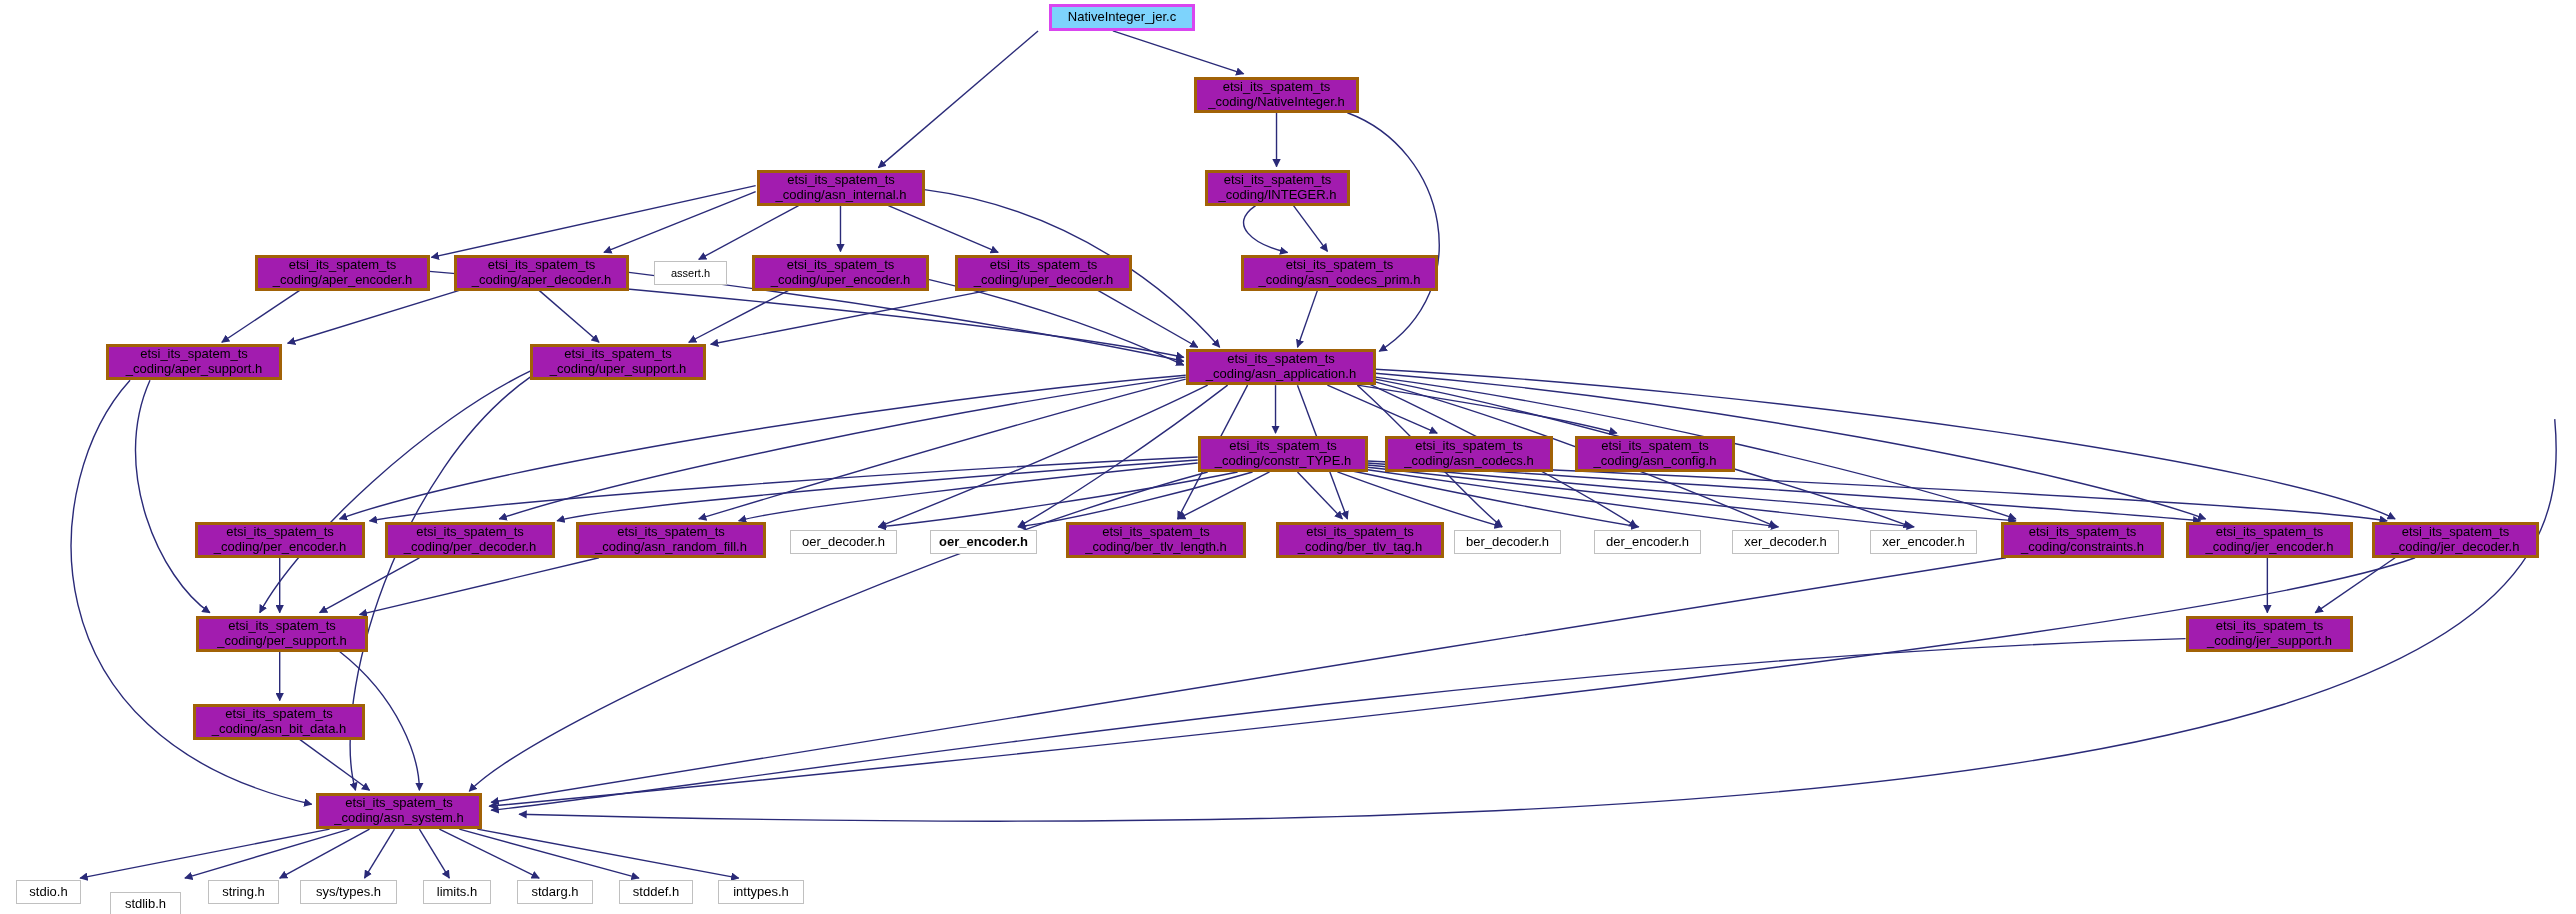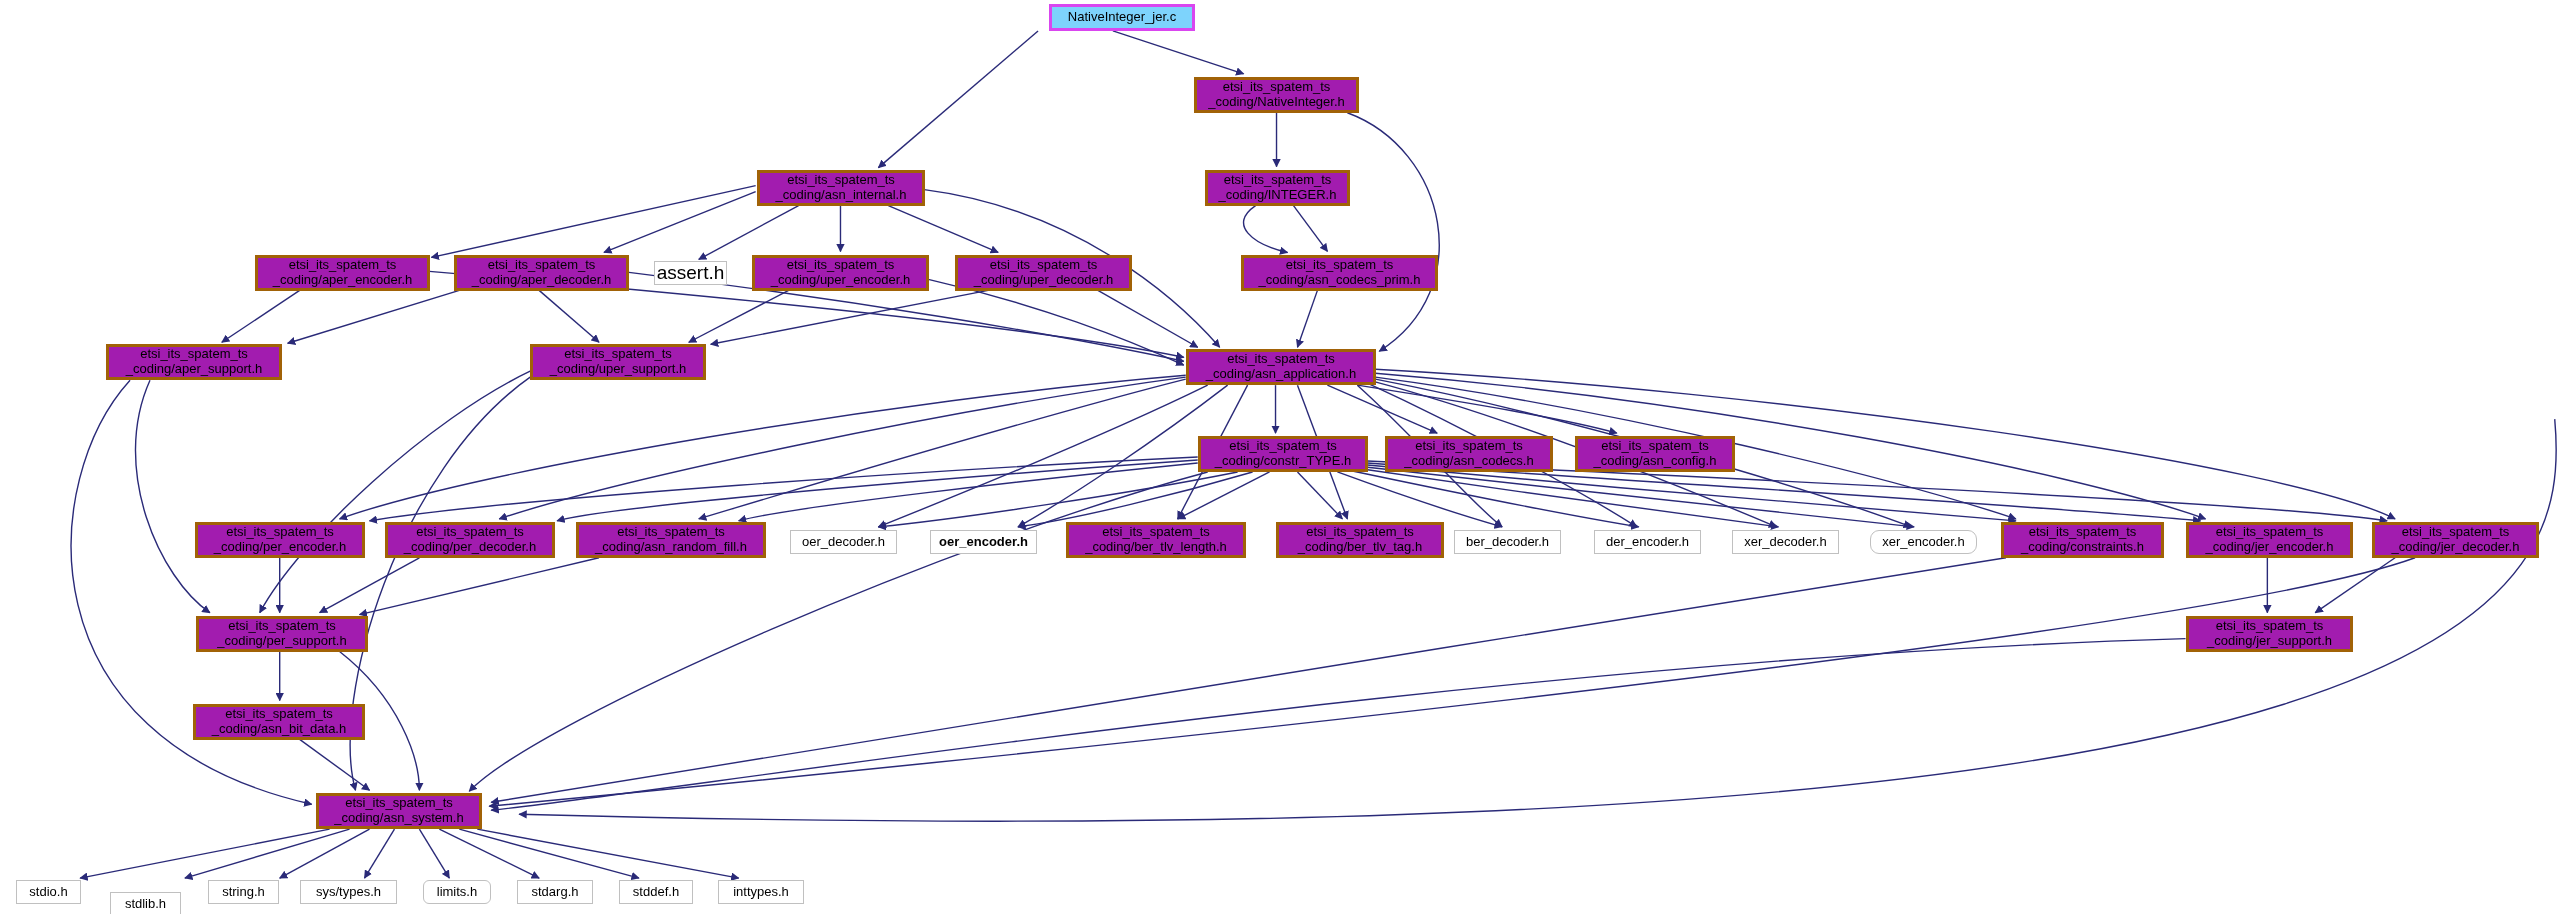--- a/index.html
+++ b/index.html
@@ -126,21 +126,21 @@
       <div class="node" style="left: 1194px; top: 77px; width: 165px; height: 36px; font-size: 13px;"><span class="lbl">etsi_its_spatem_ts
 _coding/NativeInteger.h</span></div>
       <div class="node" style="left: 757px; top: 170px; width: 168px; height: 36px; font-size: 13px;"><span class="lbl">etsi_its_spatem_ts
 _coding/asn_internal.h</span></div>
       <div class="node" style="left: 1205px; top: 170px; width: 145px; height: 36px; font-size: 13px;"><span class="lbl">etsi_its_spatem_ts
 _coding/INTEGER.h</span></div>
       <div class="node" style="left: 255px; top: 255px; width: 175px; height: 36px; font-size: 13px;"><span class="lbl">etsi_its_spatem_ts
 _coding/aper_encoder.h</span></div>
       <div class="node" style="left: 454px; top: 255px; width: 175px; height: 36px; font-size: 13px;"><span class="lbl">etsi_its_spatem_ts
 _coding/aper_decoder.h</span></div>
-      <div class="node ext" style="left: 654px; top: 261px; width: 73px; height: 24px; font-size: 19px;"><span class="lbl">assert.h</span></div>
+      <div class="node ext" style="left: 654px; top: 261px; width: 73px; height: 24px; font-size: 11px;"><span class="lbl">assert.h</span></div>
       <div class="node" style="left: 752px; top: 255px; width: 177px; height: 36px; font-size: 13px;"><span class="lbl">etsi_its_spatem_ts
 _coding/uper_encoder.h</span></div>
       <div class="node" style="left: 955px; top: 255px; width: 177px; height: 36px; font-size: 13px;"><span class="lbl">etsi_its_spatem_ts
 _coding/uper_decoder.h</span></div>
       <div class="node" style="left: 1241px; top: 255px; width: 197px; height: 36px; font-size: 13px;"><span class="lbl">etsi_its_spatem_ts
 _coding/asn_codecs_prim.h</span></div>
       <div class="node" style="left: 106px; top: 344px; width: 176px; height: 36px; font-size: 13px;"><span class="lbl">etsi_its_spatem_ts
 _coding/aper_support.h</span></div>
       <div class="node" style="left: 530px; top: 344px; width: 176px; height: 36px; font-size: 13px;"><span class="lbl">etsi_its_spatem_ts
 _coding/uper_support.h</span></div>
@@ -160,38 +160,38 @@
 _coding/asn_random_fill.h</span></div>
       <div class="node ext" style="left: 790px; top: 530px; width: 107px; height: 24px; font-size: 13px;"><span class="lbl">oer_decoder.h</span></div>
       <div class="node ext" style="left: 930px; top: 530px; width: 107px; height: 24px; font-size: 13px; font-weight: bold;"><span class="lbl">oer_encoder.h</span></div>
       <div class="node" style="left: 1066px; top: 522px; width: 180px; height: 36px; font-size: 13px;"><span class="lbl">etsi_its_spatem_ts
 _coding/ber_tlv_length.h</span></div>
       <div class="node" style="left: 1276px; top: 522px; width: 168px; height: 36px; font-size: 13px;"><span class="lbl">etsi_its_spatem_ts
 _coding/ber_tlv_tag.h</span></div>
       <div class="node ext" style="left: 1454px; top: 530px; width: 107px; height: 24px; font-size: 13px;"><span class="lbl">ber_decoder.h</span></div>
       <div class="node ext" style="left: 1594px; top: 530px; width: 107px; height: 24px; font-size: 13px;"><span class="lbl">der_encoder.h</span></div>
       <div class="node ext" style="left: 1732px; top: 530px; width: 107px; height: 24px; font-size: 13px;"><span class="lbl">xer_decoder.h</span></div>
-      <div class="node ext" style="left: 1870px; top: 530px; width: 107px; height: 24px; font-size: 13px; border-radius: 9px;"><span class="lbl">xer_encoder.h</span></div>
+      <div class="node ext" style="left: 1870px; top: 530px; width: 107px; height: 24px; font-size: 13px;"><span class="lbl">xer_encoder.h</span></div>
       <div class="node" style="left: 2001px; top: 522px; width: 163px; height: 36px; font-size: 13px;"><span class="lbl">etsi_its_spatem_ts
 _coding/constraints.h</span></div>
       <div class="node" style="left: 2186px; top: 522px; width: 167px; height: 36px; font-size: 13px;"><span class="lbl">etsi_its_spatem_ts
 _coding/jer_encoder.h</span></div>
       <div class="node" style="left: 2372px; top: 522px; width: 167px; height: 36px; font-size: 13px;"><span class="lbl">etsi_its_spatem_ts
 _coding/jer_decoder.h</span></div>
       <div class="node" style="left: 196px; top: 616px; width: 172px; height: 36px; font-size: 13px;"><span class="lbl">etsi_its_spatem_ts
 _coding/per_support.h</span></div>
       <div class="node" style="left: 2186px; top: 616px; width: 167px; height: 36px; font-size: 13px;"><span class="lbl">etsi_its_spatem_ts
 _coding/jer_support.h</span></div>
       <div class="node" style="left: 193px; top: 704px; width: 172px; height: 36px; font-size: 13px;"><span class="lbl">etsi_its_spatem_ts
 _coding/asn_bit_data.h</span></div>
       <div class="node" style="left: 316px; top: 793px; width: 166px; height: 36px; font-size: 13px;"><span class="lbl">etsi_its_spatem_ts
 _coding/asn_system.h</span></div>
       <div class="node ext" style="left: 16px; top: 880px; width: 65px; height: 24px; font-size: 13px;"><span class="lbl">stdio.h</span></div>
       <div class="node ext" style="left: 110px; top: 880px; width: 71px; height: 24px; font-size: 13px; margin-top: 12px;"><span class="lbl">stdlib.h</span></div>
       <div class="node ext" style="left: 208px; top: 880px; width: 71px; height: 24px; font-size: 13px;"><span class="lbl">string.h</span></div>
       <div class="node ext" style="left: 300px; top: 880px; width: 97px; height: 24px; font-size: 13px;"><span class="lbl">sys/types.h</span></div>
-      <div class="node ext" style="left: 423px; top: 880px; width: 68px; height: 24px; font-size: 13px; border-radius: 6px;"><span class="lbl">limits.h</span></div>
+      <div class="node ext" style="left: 423px; top: 880px; width: 68px; height: 24px; font-size: 13px;"><span class="lbl">limits.h</span></div>
       <div class="node ext" style="left: 517px; top: 880px; width: 76px; height: 24px; font-size: 13px;"><span class="lbl">stdarg.h</span></div>
       <div class="node ext" style="left: 619px; top: 880px; width: 74px; height: 24px; font-size: 13px; justify-content: flex-end;"><span class="lbl">stddef.h</span></div>
       <div class="node ext" style="left: 718px; top: 880px; width: 86px; height: 24px; font-size: 13px;"><span class="lbl">inttypes.h</span></div>
     </div>
 </div>
 
 
 </body></html>

